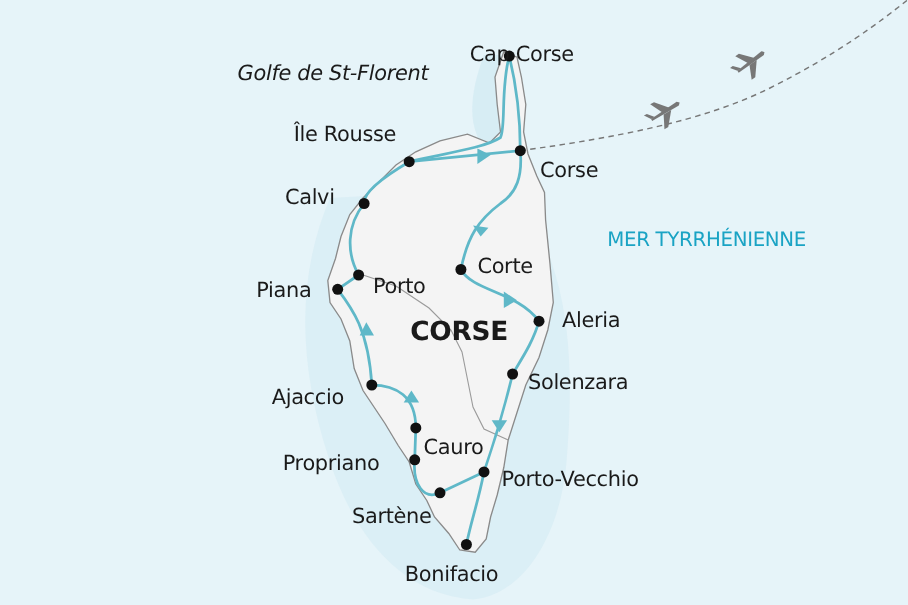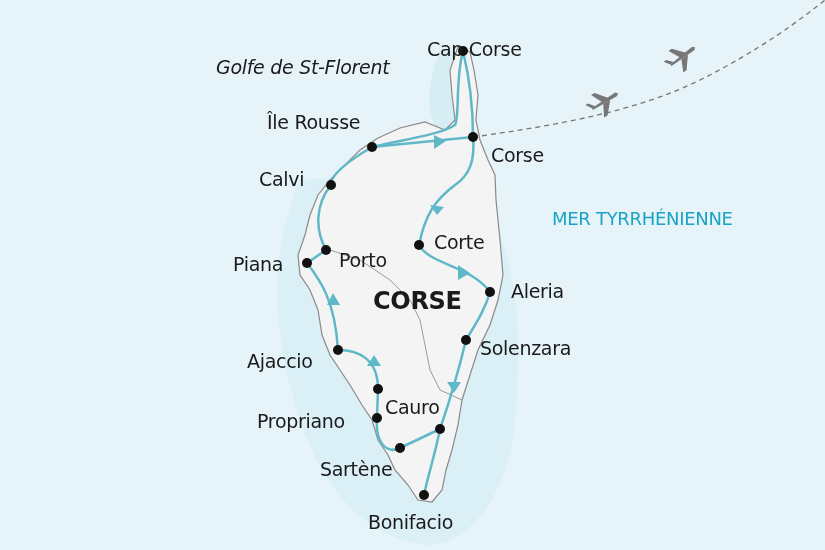--- a/index.html
+++ b/index.html
@@ -88,14 +88,15 @@
   <div class="lbl" style="left:259px;top:170px;">Calvi</div>
   <div class="lbl" style="left:339px;top:232px;margin-top:19px;">Porto</div>
   <div class="lbl" style="left:233px;top:255px;">Piana</div>
   <div class="lbl" style="left:434px;top:233px;">Corte</div>
   <div class="lbl" style="left:511px;top:282px;">Aleria</div>
   <div class="lbl" style="left:480px;top:339px;">Solenzara</div>
   <div class="lbl" style="left:247px;top:352px;text-align:center;">Ajaccio</div>
   <div class="lbl" style="left:385px;top:367px;margin-top:31px;">Cauro</div>
   <div class="lbl" style="left:257px;top:412px;">Propriano</div>
   <div class="lbl" style="left:320px;top:460px;">Sartène</div>
+  <div class="lbl" style="left:456px;top:427px;">Porto-Vecchio</div>
   <div class="lbl" style="left:368px;top:513px;">Bonifacio</div>
 </div>
 
 </body></html>

